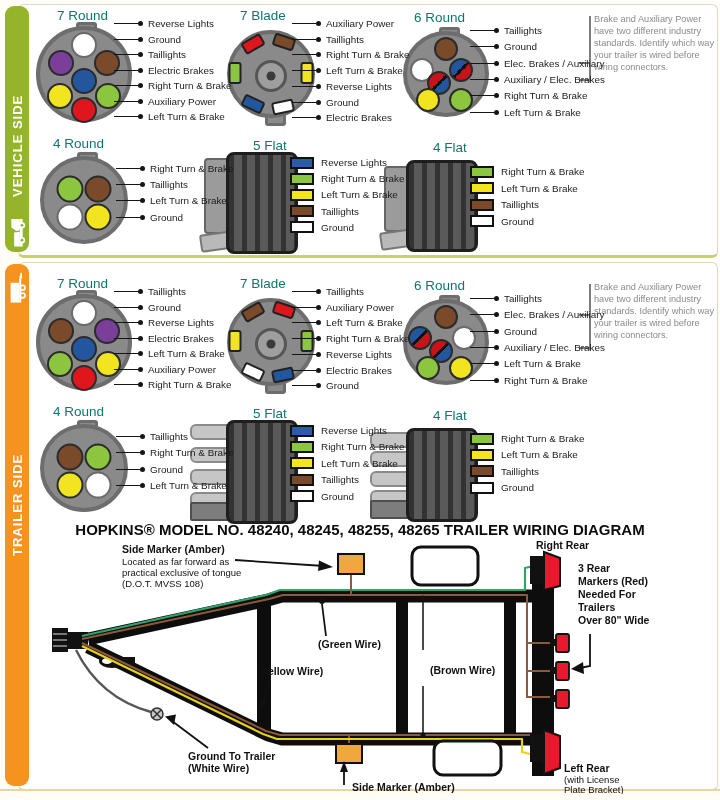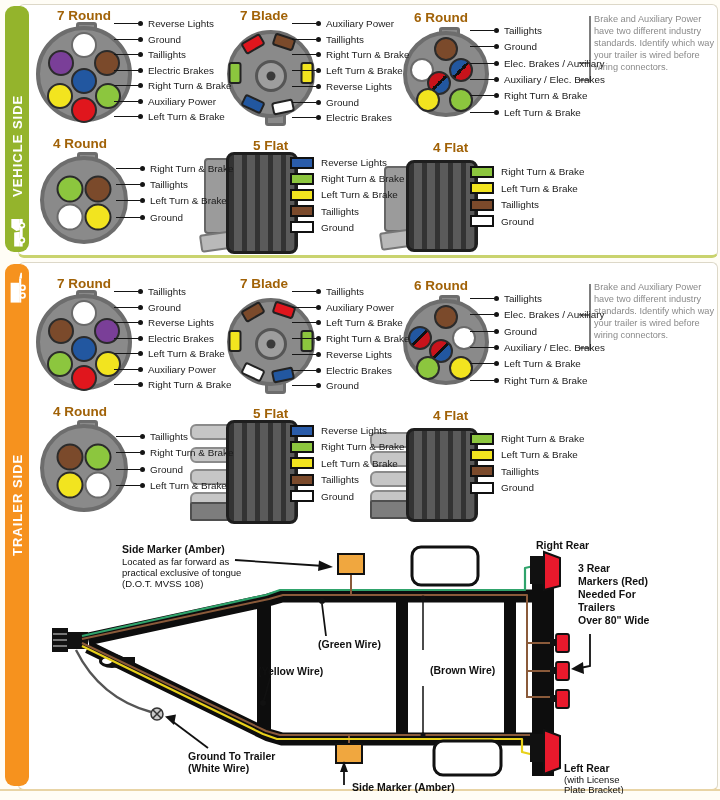--- a/index.html
+++ b/index.html
@@ -11,21 +11,21 @@
   .bar{position:absolute;width:24px;border-radius:9px;z-index:5;}
   #vbar{left:5px;top:6px;height:246px;}
   #tbar{left:5px;top:264px;height:522px;}
   .bar-label{position:absolute;left:0;top:0;width:100%;height:100%;display:flex;align-items:center;justify-content:center;
              writing-mode:vertical-rl;transform:rotate(180deg);color:#fff;font-weight:700;font-size:13px;letter-spacing:1px;}
   #vbar .bar-label{padding-bottom:34px;box-sizing:border-box;}
   #tbar .bar-label{padding-top:40px;box-sizing:border-box;}
   .bar-icon{position:absolute;left:50%;width:34px;height:22px;}
   #vbar .bar-icon{bottom:10px;transform:translateX(-50%) rotate(-90deg);}
   #tbar .bar-icon{top:12px;transform:translateX(-50%) rotate(-90deg);}
-  .ctitle{position:absolute;font-size:13.5px;font-weight:700;color:#a16207;white-space:nowrap;z-index:3;}
+  .ctitle{position:absolute;font-size:13.5px;font-weight:400;color:#0f766e;white-space:nowrap;z-index:3;}
   .round-body{position:absolute;border-radius:50%;background:#8a8a8a;border:4px solid #6d6d6d;box-sizing:border-box;z-index:2;}
   .notch{position:absolute;width:15px;height:8px;background:#8a8a8a;border:3px solid #6d6d6d;border-radius:3px;z-index:1;}
   .pin{position:absolute;border-radius:50%;border:2px solid #2b2b2b;box-sizing:border-box;transform:translate(-50%,-50%);z-index:4;}
   .pin.white{border-color:#6a6a6a;}
   .split-blue-red{background:linear-gradient(135deg,#2257a0 0 45%,#111 45% 55%,#c8131b 55% 100%);}
   .split-red-blue{background:linear-gradient(135deg,#c8131b 0 45%,#111 45% 55%,#2257a0 55% 100%);}
   .hub{position:absolute;left:50%;top:52%;width:32px;height:32px;border-radius:50%;background:#9e9e9e;border:3px solid #555;
        transform:translate(-50%,-50%);box-sizing:border-box;z-index:3;}
   .hub::after{content:"";position:absolute;left:50%;top:50%;width:9px;height:9px;border-radius:50%;background:#3a3a3a;transform:translate(-50%,-50%);}
   .blade{position:absolute;width:22px;height:13px;border:2px solid #222;border-radius:3px;box-sizing:border-box;z-index:4;}
@@ -87,20 +87,21 @@
 
   <div class="note" style="top:14px;">Brake and Auxiliary Power have two different industry standards. Identify which way your trailer is wired before wiring connectors.</div>
   <div class="note" style="top:282px;">Brake and Auxiliary Power have two different industry standards. Identify which way your trailer is wired before wiring connectors.</div>
   <div class="brk" style="left:589px;top:16px;width:1.5px;height:66px;"></div>
   <div class="brk" style="left:579px;top:62px;width:10px;height:1.5px;"></div>
   <div class="brk" style="left:579px;top:79px;width:10px;height:1.5px;"></div>
   <div class="brk" style="left:589px;top:284px;width:1.5px;height:66px;"></div>
   <div class="brk" style="left:579px;top:314px;width:10px;height:1.5px;"></div>
   <div class="brk" style="left:579px;top:347px;width:10px;height:1.5px;"></div>
 
+  <div id="hopkins-title">HOPKINS® MODEL NO. 48240, 48245, 48255, 48265 TRAILER WIRING DIAGRAM</div>
 
   <svg id="diagram-svg" width="690" height="256" viewBox="0 0 690 256">
 
     <g stroke="#0d0d0d" fill="none">
       <path d="M58 101 L238 62 L252 58 L516 58" stroke-width="13"></path>
       <path d="M58 109 L238 197 L252 201 L516 201" stroke-width="13"></path>
       <path d="M513 24 L513 238" stroke-width="22"></path>
       <path d="M234 62 L234 196" stroke-width="14"></path>
       <path d="M372 58 L372 201" stroke-width="12"></path>
       <path d="M480 58 L480 201" stroke-width="12"></path>

